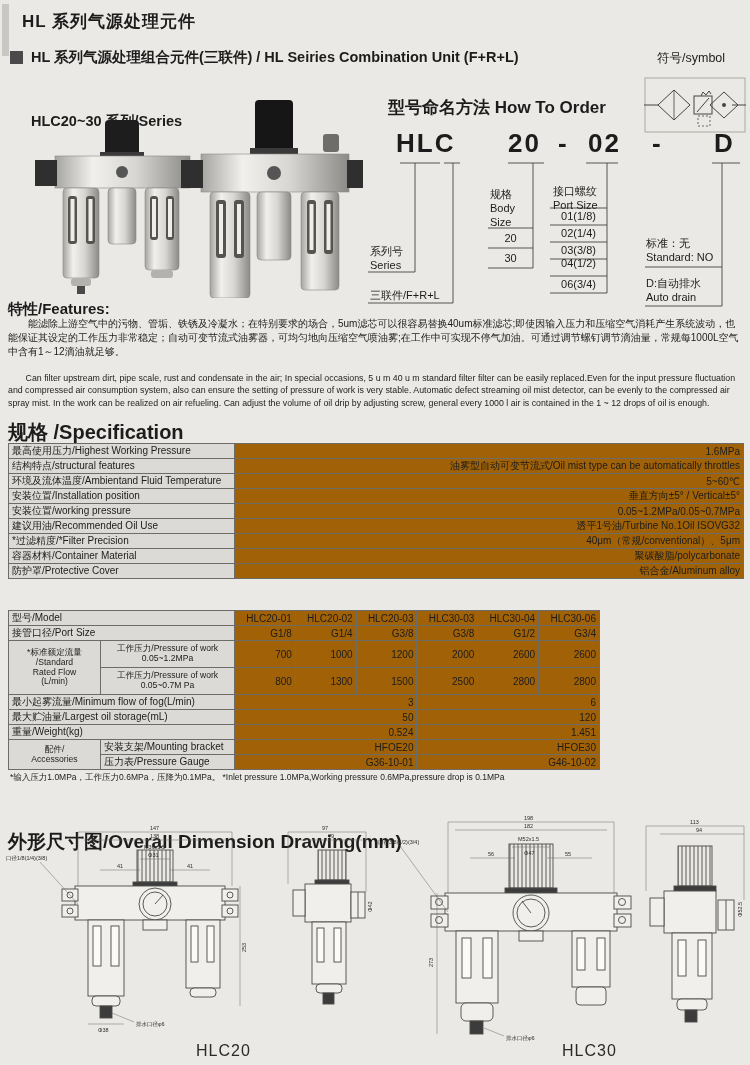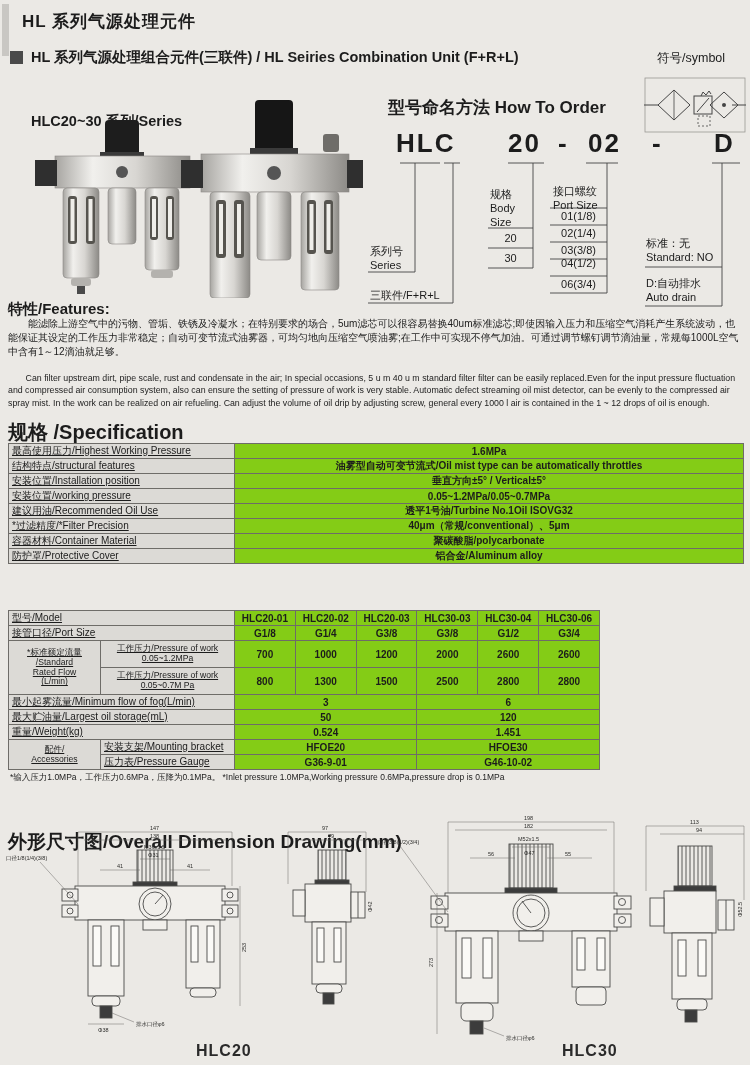--- a/index.html
+++ b/index.html
@@ -17,28 +17,28 @@
   .order-h{left:388px;top:96px;font-size:17px;font-weight:bold;}
   .code{font-size:26px;font-weight:bold;letter-spacing:2px;top:128px;}
   .olabel{font-size:11px;line-height:1.25;}
   .ocenter{text-align:center;}
   .feat-h{left:8px;top:300px;font-size:15px;font-weight:bold;}
   .feat-zh{left:8px;top:317px;width:736px;font-size:10px;line-height:1.42;text-indent:2em;}
   .feat-en{left:8px;top:372px;width:736px;font-size:8.8px;line-height:1.4;text-indent:2em;color:#222;}
   .spec-h{left:8px;top:419px;font-size:20px;font-weight:bold;}
   table{border-collapse:collapse;}
   td{border:1px solid #6e6c68;font-size:10px;padding:0 3px;height:14px;}
-  .lbl{background:#dcdad6;text-align:left;text-decoration:underline;}
-  .val{background:#84cc16;text-align:center;font-weight:bold;}
+  .lbl{background:#dcdad6;text-align:left;}
+  .val{background:#a16207;text-align:right;}
   .spec-t{left:8px;top:443px;width:736px;}
   .mod-t{left:8px;top:610px;width:592px;}
   .sub{font-size:8.6px;line-height:1.15;text-align:center;}
   .foot{left:10px;top:772px;font-size:8.5px;color:#222;}
   .dim-h{left:8px;top:829px;font-size:19px;font-weight:bold;}
-  .dwg-label{font-size:16px;letter-spacing:1px;color:#2a2a2a;font-weight:bold;}
+  .dwg-label{font-size:16px;letter-spacing:1px;color:#2a2a2a;}
   svg text{font-family:"Liberation Sans","DejaVu Sans",sans-serif;}
 </style>
 </head>
 <body>
 
 <div class="page">
 
   <div class="edgebar"></div>
   <div class="abs page-title">HL 系列气源处理元件</div>
 
@@ -187,20 +187,24 @@
     <tbody>
       <tr>
           <td class="lbl">最高使用压力/Highest Working Pressure</td>
           <td class="val">1.6MPa</td>
         </tr>
       <tr>
           <td class="lbl">结构特点/structural features</td>
           <td class="val">油雾型自动可变节流式/Oil mist type can be automatically throttles</td>
         </tr>
       <tr>
+          <td class="lbl">环境及流体温度/Ambientand Fluid Temperature</td>
+          <td class="val">5~60℃</td>
+        </tr>
+      <tr>
           <td class="lbl">安装位置/Installation position</td>
           <td class="val">垂直方向±5° / Vertical±5°</td>
         </tr>
       <tr>
           <td class="lbl">安装位置/working pressure</td>
           <td class="val">0.05~1.2MPa/0.05~0.7MPa</td>
         </tr>
       <tr>
           <td class="lbl">建议用油/Recommended Oil Use</td>
           <td class="val">透平1号油/Turbine No.1Oil  ISOVG32</td>
@@ -291,21 +295,21 @@
       </tr>
       <tr>
         <td class="lbl pre sub" rowspan="2">配件/
 Accessories</td>
         <td class="lbl">安装支架/Mounting bracket</td>
         <td class="val" colspan="3">HFOE20</td>
         <td class="val" colspan="3">HFOE30</td>
       </tr>
       <tr>
         <td class="lbl">压力表/Pressure Gauge</td>
-        <td class="val" colspan="3">G36-9-01</td>
+        <td class="val" colspan="3">G36-10-01</td>
         <td class="val" colspan="3">G46-10-02</td>
       </tr>
     </tbody>
   </table>
   <div class="abs foot">*输入压力1.0MPa，工作压力0.6MPa，压降为0.1MPa。 *Inlet pressure 1.0MPa,Working pressure 0.6MPa,pressure drop is 0.1MPa</div>
 
   <div class="abs dim-h">外形尺寸图/Overall Dimension Drawing(mm)</div>
 
   <svg class="abs" style="left:0;top:812px;" width="750" height="230" viewBox="0 0 750 230">
     <defs>

